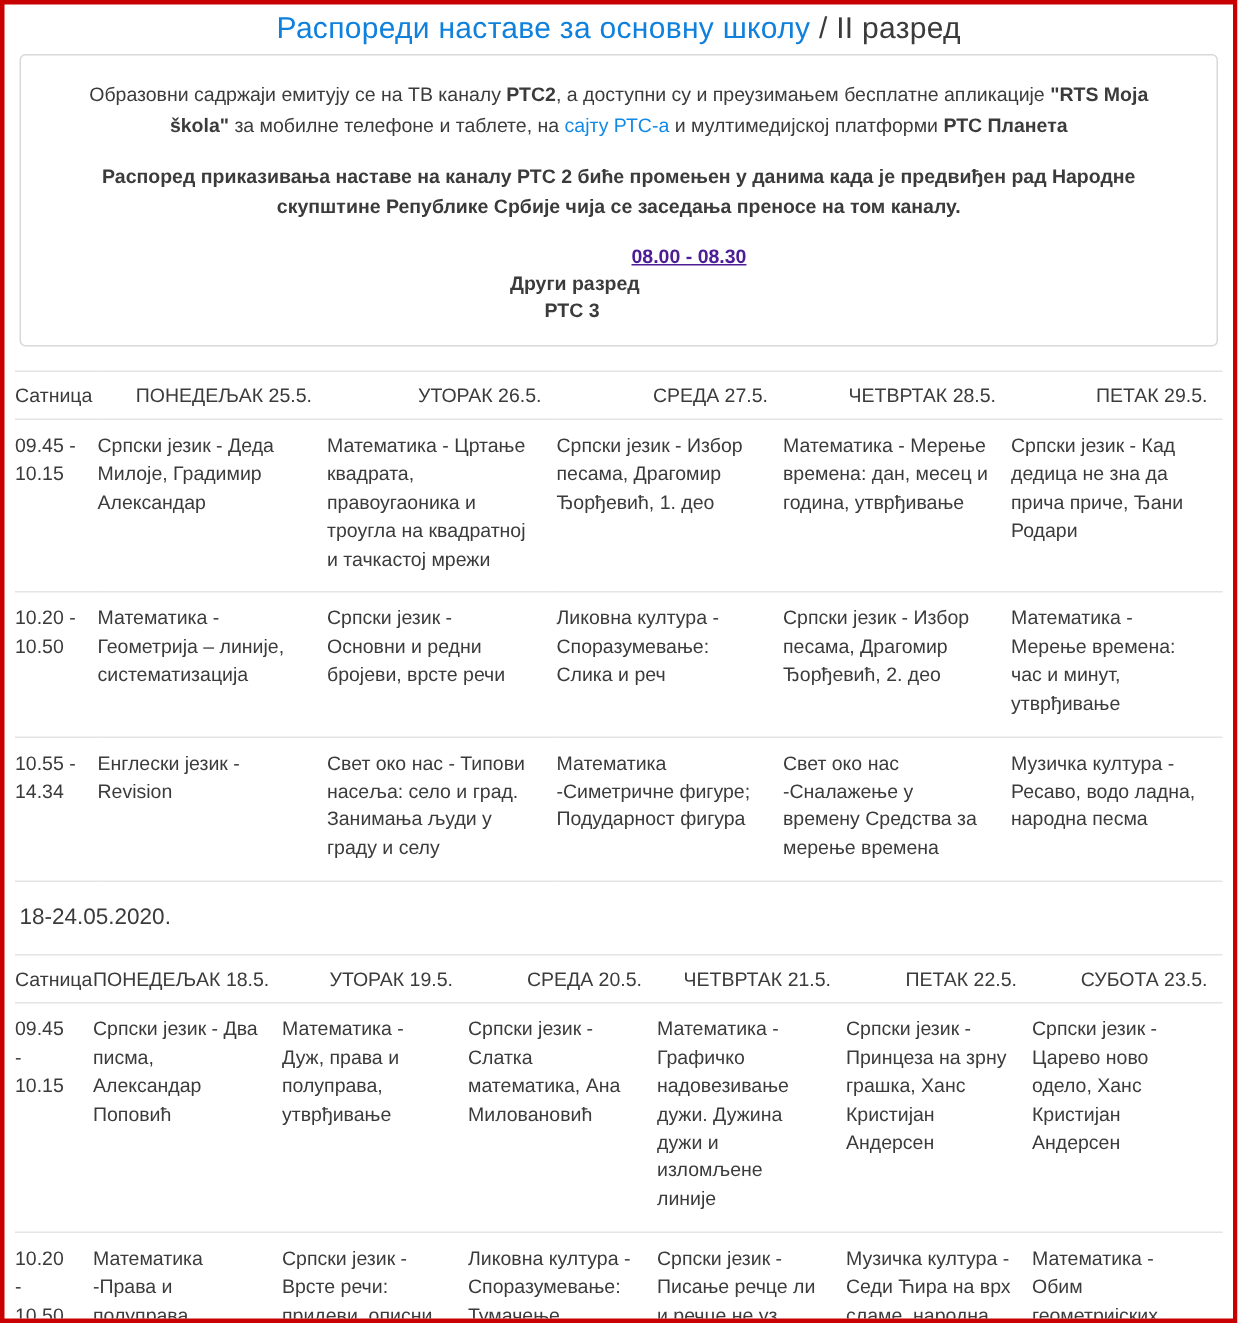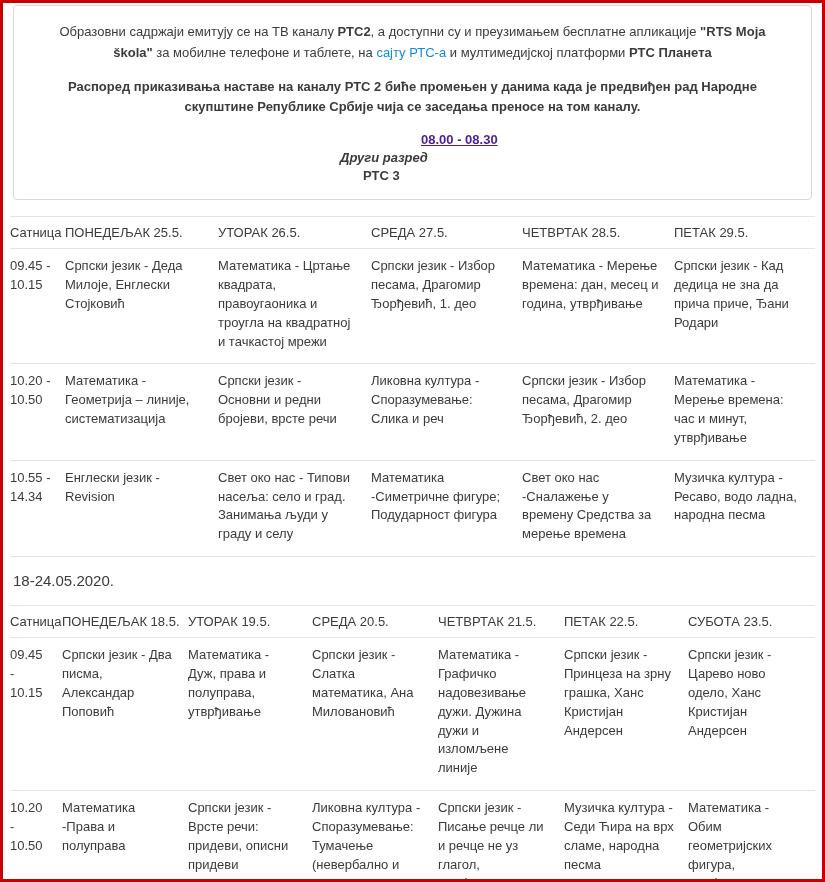--- a/index.html
+++ b/index.html
@@ -33,35 +33,35 @@
     font-size: 13px;
     line-height: 1.6;
   }
   .info-box p { margin: 0 0 13px; text-align: center; }
   .b { font-weight: bold; text-align: right; }
   .inline-link { color: #1389e6; font-weight: normal; text-decoration: none; cursor: pointer; }
 
   .broadcast-times { margin-top: 2px; }
   .bt-line { font-weight: bold; font-size: 13px; line-height: 18px; white-space: nowrap; }
   .indent-a { padding-left: 377px; }
-  .indent-b { padding-left: 296px; font-style: italic; }
+  .indent-b { padding-left: 296px; }
   .indent-c { padding-left: 319px; }
   .time-link { color: #4c1d95; text-decoration: underline; cursor: pointer; }
 
   .schedule-table {
     width: 100%;
     border-collapse: collapse;
     table-layout: fixed;
     font-size: 13px;
     color: #3b3b3b;
     margin-top: 16px;
   }
   .schedule-table th {
     font-weight: normal;
-    text-align: left;
+    text-align: right;
     white-space: nowrap;
     overflow: hidden;
     padding: 8px 10px 8px 0;
     border-top: 1px solid #e4e4e4;
     border-bottom: 1px solid #e4e4e4;
   }
   .schedule-table td {
     text-align: left;
     vertical-align: top;
     padding: 8px 14px 12px 0;
@@ -74,20 +74,21 @@
     font-weight: normal;
     color: #3b3b3b;
     margin: 15px 3px 0;
   }
 </style>
 </head>
 <body>
 
 <div class="frame">
 
+  <h1 class="page-title"><a href="#">Распореди наставе за основну школу</a><span class="suffix"> / II разред</span></h1>
 
   <div class="content">
 
     <div class="info-box">
       <p><span>Образовни садржаји емитују се на ТВ каналу </span><span class="b">РТС2</span><span>, а доступни су и преузимањем бесплатне апликације </span><span class="b">"RTS Moja škola"</span><span> за мобилне телефоне и таблете, на </span><a href="#" class="inline-link">сајту РТС-а</a><span> и мултимедијској платформи </span><span class="b">РТС Планета</span></p>
       <p class="b">Распоред приказивања наставе на каналу РТС 2 биће промењен у данима када је предвиђен рад Народне скупштине Републике Србије чија се заседања преносе на том каналу.</p>
       <div class="broadcast-times">
         <div class="bt-line indent-a"><a href="#" class="time-link">08.00 - 08.30</a></div>
         <div class="bt-line indent-b">Други разред</div>
         <div class="bt-line indent-c">РТС 3</div>
@@ -110,21 +111,21 @@
               <th>ПОНЕДЕЉАК 25.5.</th>
               <th>УТОРАК 26.5.</th>
               <th>СРЕДА 27.5.</th>
               <th>ЧЕТВРТАК 28.5.</th>
               <th>ПЕТАК 29.5.</th>
             </tr>
           </thead>
           <tbody>
             <tr>
               <td>09.45 - 10.15</td>
-              <td>Српски језик - Деда Милоје, Енглески Стојковић</td>
+              <td>Српски језик - Деда Милоје, Градимир Александар</td>
               <td>Математика - Цртање квадрата, правоугаоника и троугла на квадратној и тачкастој мрежи</td>
               <td>Српски језик -  Избор песама, Драгомир Ђорђевић, 1. део</td>
               <td>Математика - Мерење времена: дан, месец и година, утврђивање</td>
               <td>Српски језик - Кад дедица не зна да прича приче, Ђани Родари</td>
             </tr>
             <tr>
               <td>10.20 - 10.50</td>
               <td>Математика - Геометрија – линије, систематизација</td>
               <td>Српски језик - Основни и редни бројеви, врсте речи</td>
               <td>Ликовна култура - Споразумевање: Слика и реч</td>

